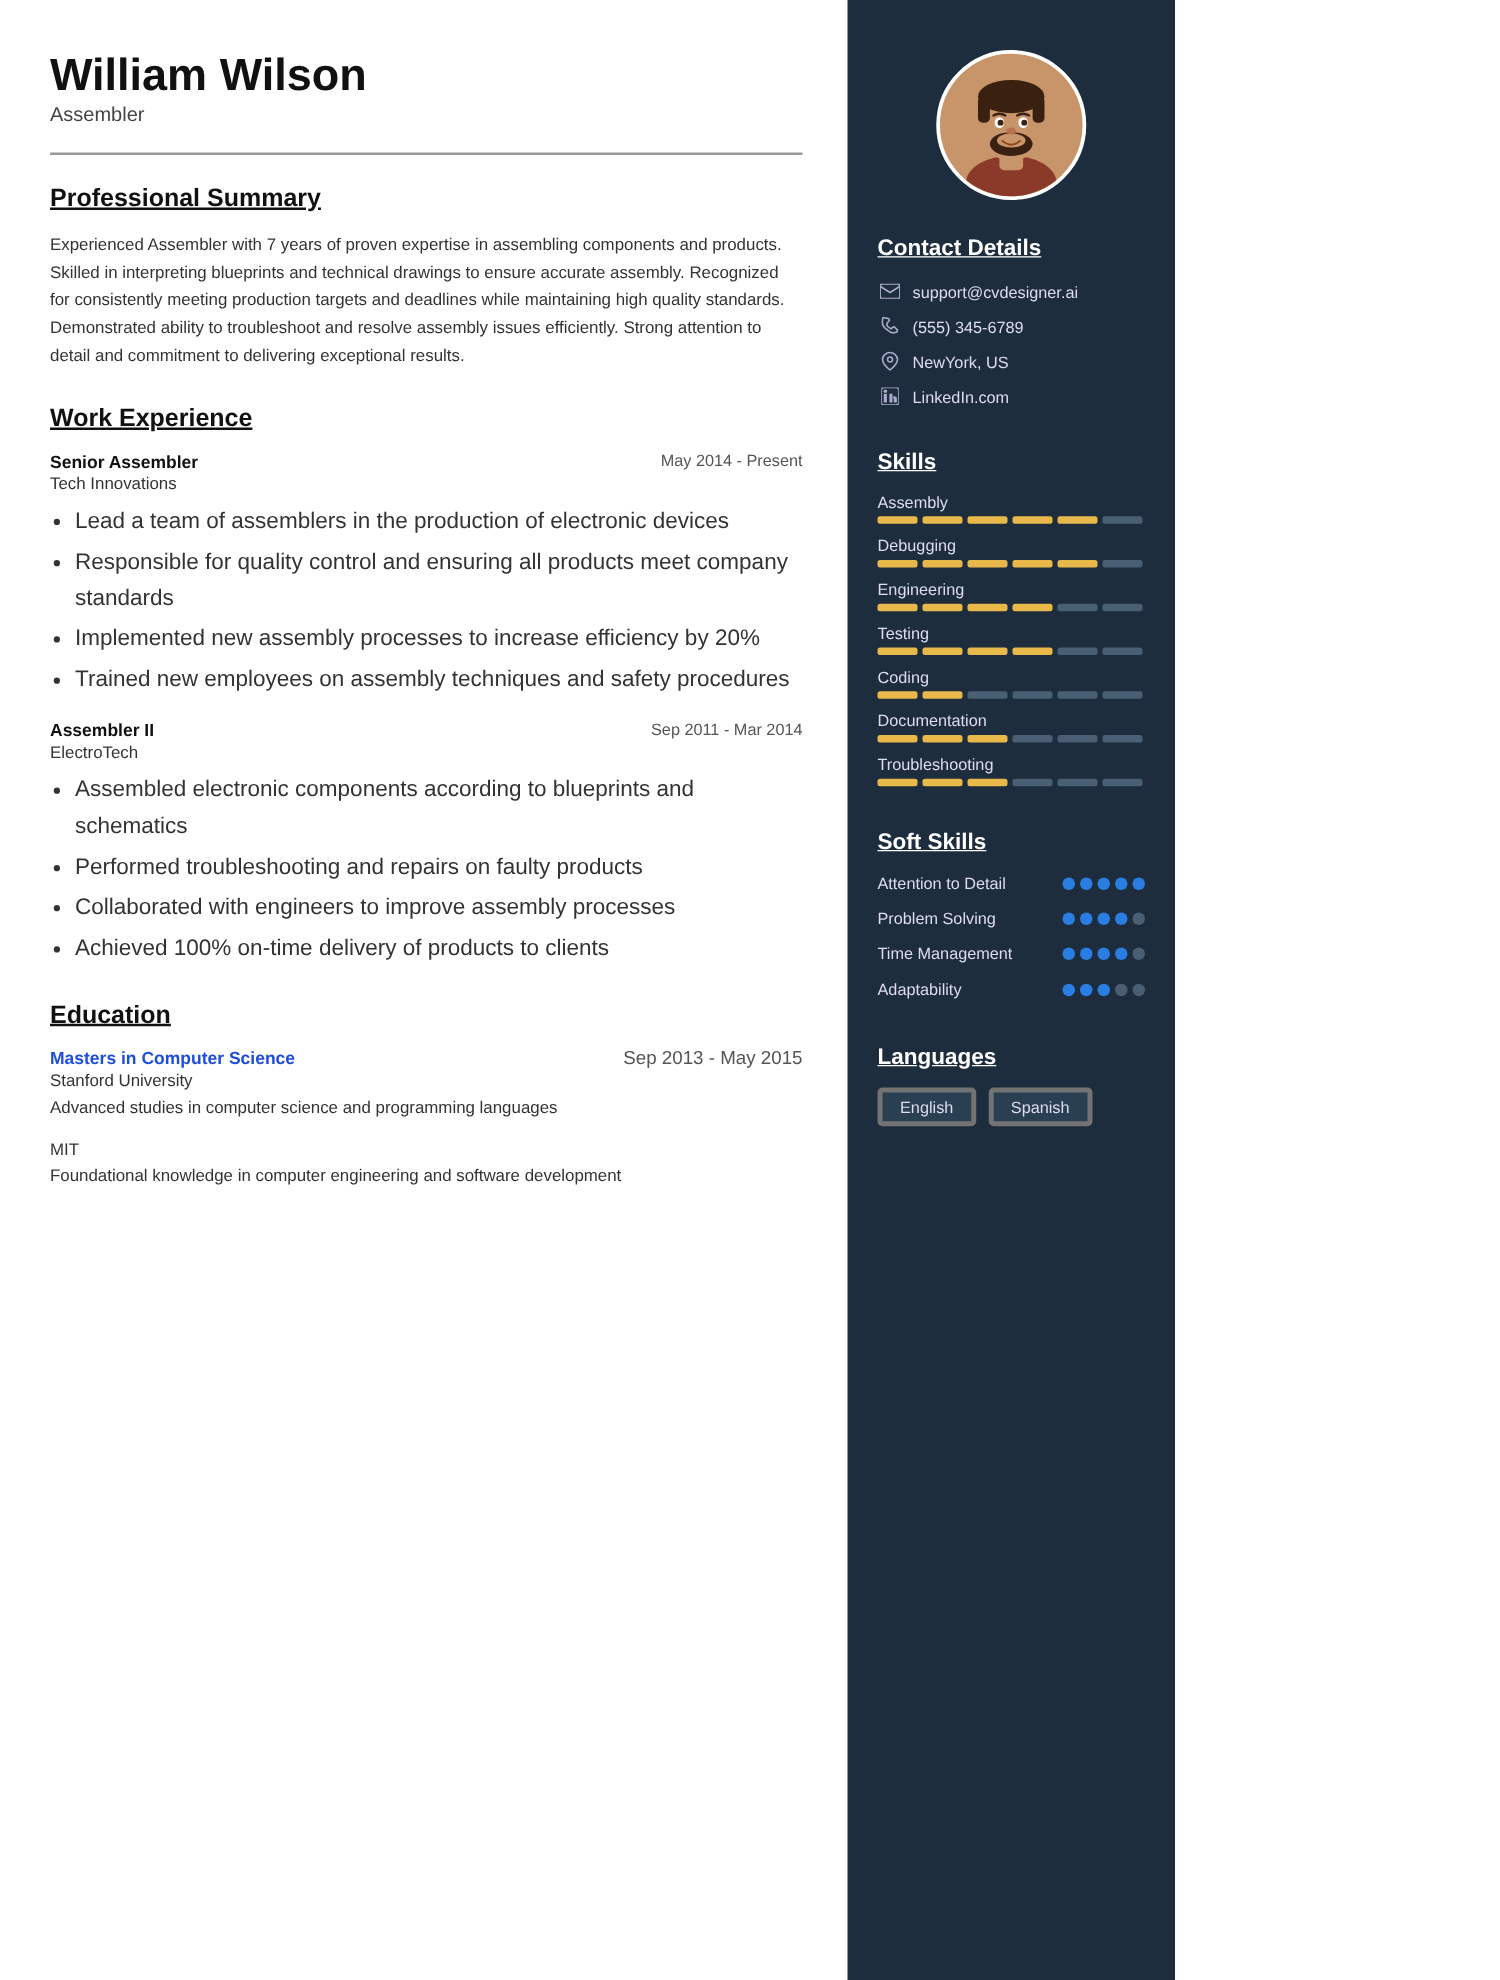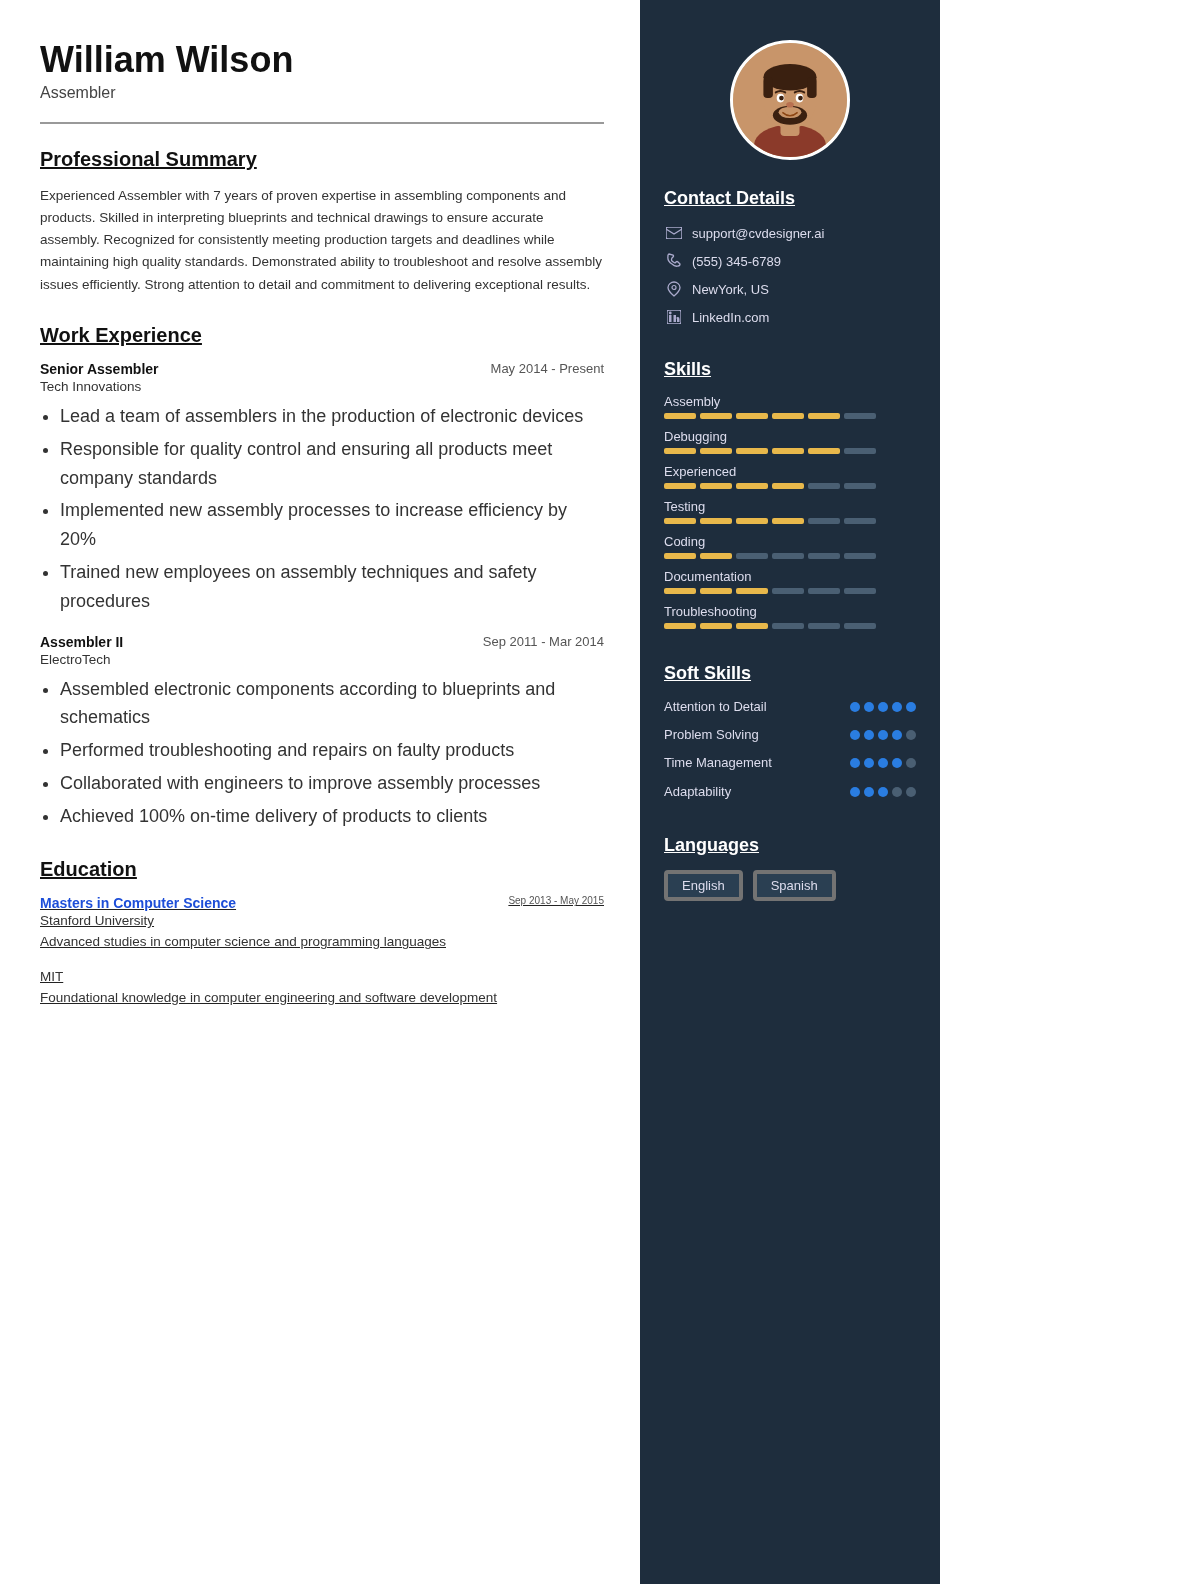--- a/index.html
+++ b/index.html
@@ -81,53 +81,53 @@
       padding-left: 20px;
     }
     .job-bullets li {
       font-size: 18px;
       color: #333;
       line-height: 1.6;
       margin-bottom: 4px;
     }
 
     
-    .edu-section { margin-bottom: 28px; text-decoration: underline; }
+    .edu-section { margin-bottom: 28px; }
     .edu-header {
       display: flex;
       justify-content: space-between;
       align-items: flex-start;
       margin-bottom: 2px;
     }
     .edu-degree {
       font-size: 14px;
       font-weight: 700;
       color: #1d4ed8;
     }
     .edu-dates {
-      font-size: 10px;
+      font-size: 15px;
       color: #555;
       white-space: nowrap;
       margin-left: 20px;
     }
     .edu-school {
       font-size: 13.5px;
       color: #333;
       margin-bottom: 4px;
     }
     .edu-desc {
       font-size: 13.5px;
       color: #333;
       line-height: 1.5;
       margin-bottom: 16px;
     }
 
     
     .right-col {
-      width: 300px;
+      width: 262px;
       background: #1e2d3d;
       color: #fff;
       padding: 40px 24px 40px 24px;
       display: flex;
       flex-direction: column;
       align-items: center;
     }
 
     .avatar-container {
       width: 120px;
@@ -415,21 +415,21 @@
           <div class="skill-bar-bg">
             <div class="skill-segment filled"></div>
             <div class="skill-segment filled"></div>
             <div class="skill-segment filled"></div>
             <div class="skill-segment filled"></div>
             <div class="skill-segment filled"></div>
             <div class="skill-segment empty"></div>
           </div>
         </div>
         <div class="skill-item">
-          <div class="skill-name">Experienced</div>
+          <div class="skill-name">Engineering</div>
           <div class="skill-bar-bg">
             <div class="skill-segment filled"></div>
             <div class="skill-segment filled"></div>
             <div class="skill-segment filled"></div>
             <div class="skill-segment filled"></div>
             <div class="skill-segment empty"></div>
             <div class="skill-segment empty"></div>
           </div>
         </div>
         <div class="skill-item">

